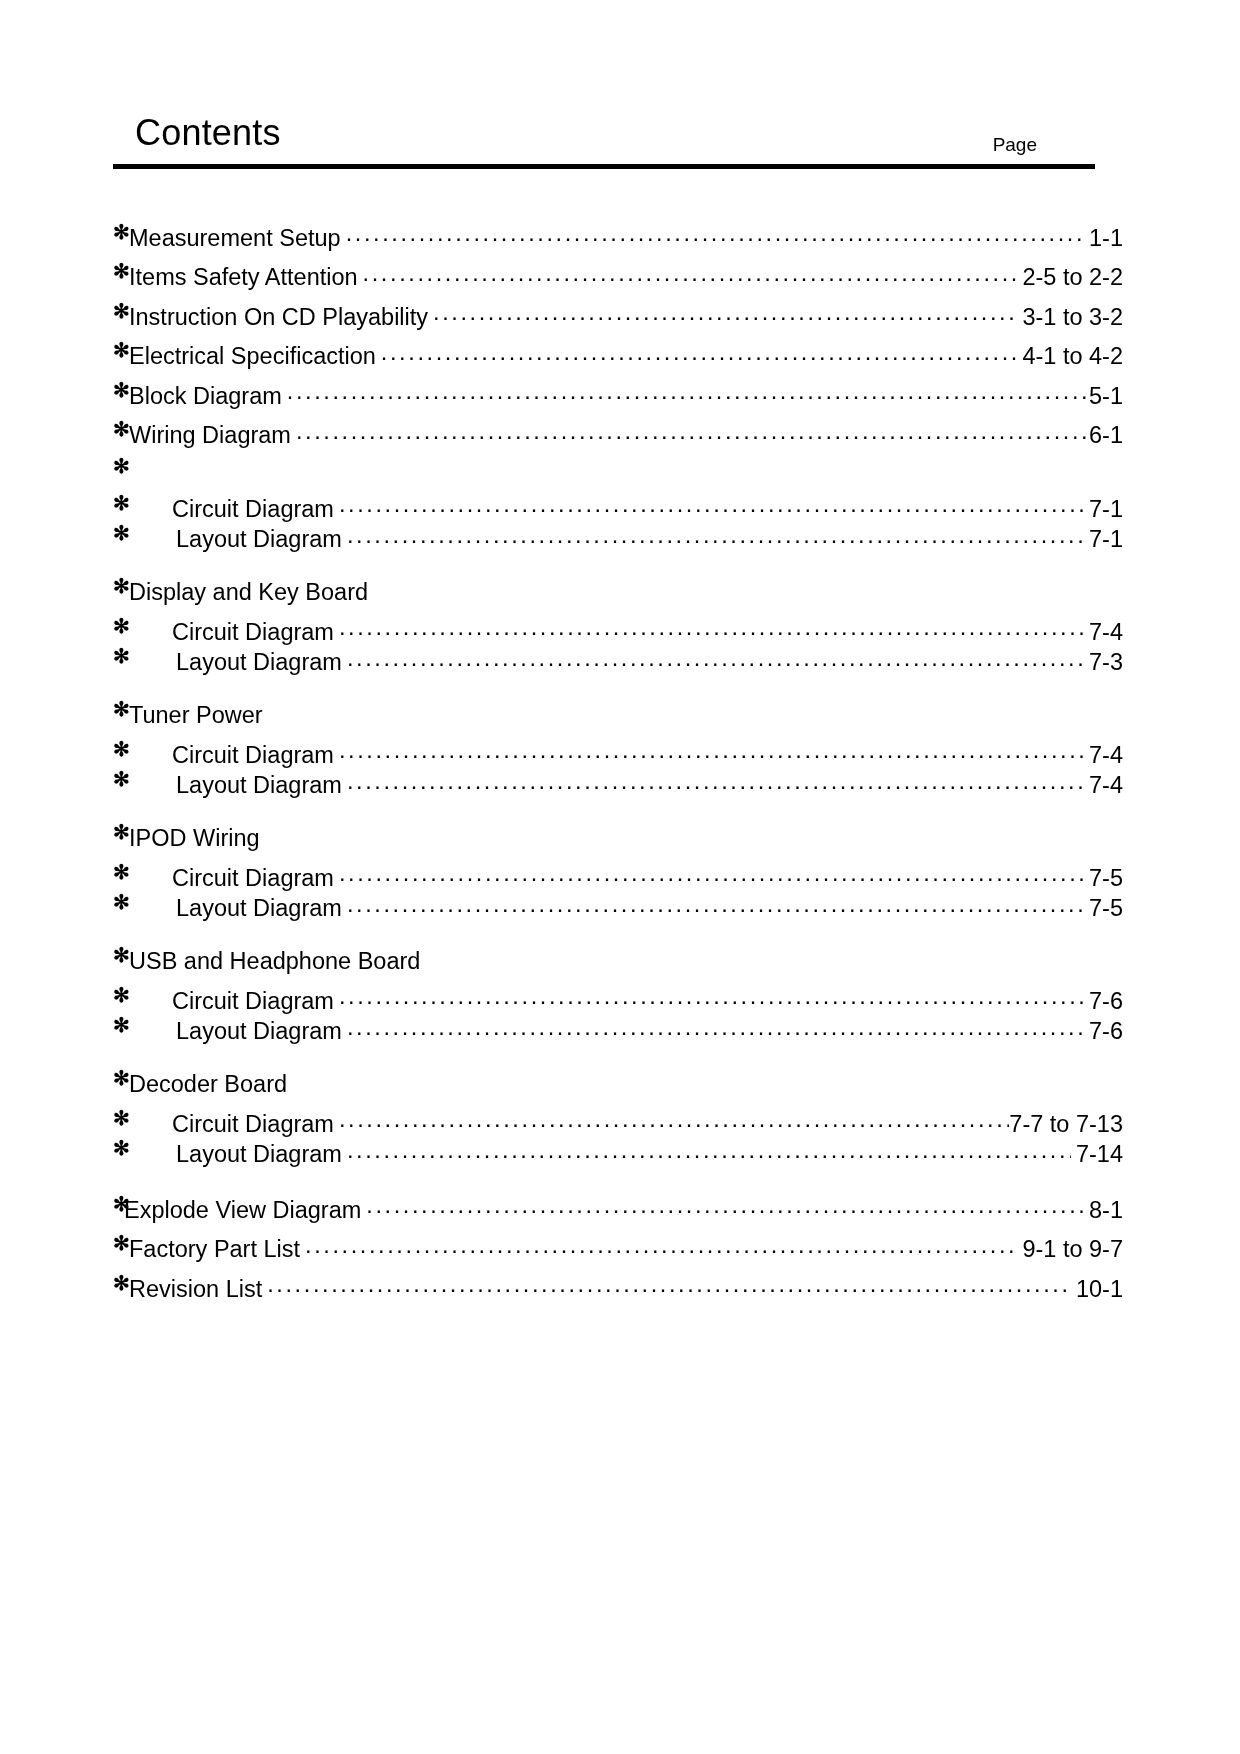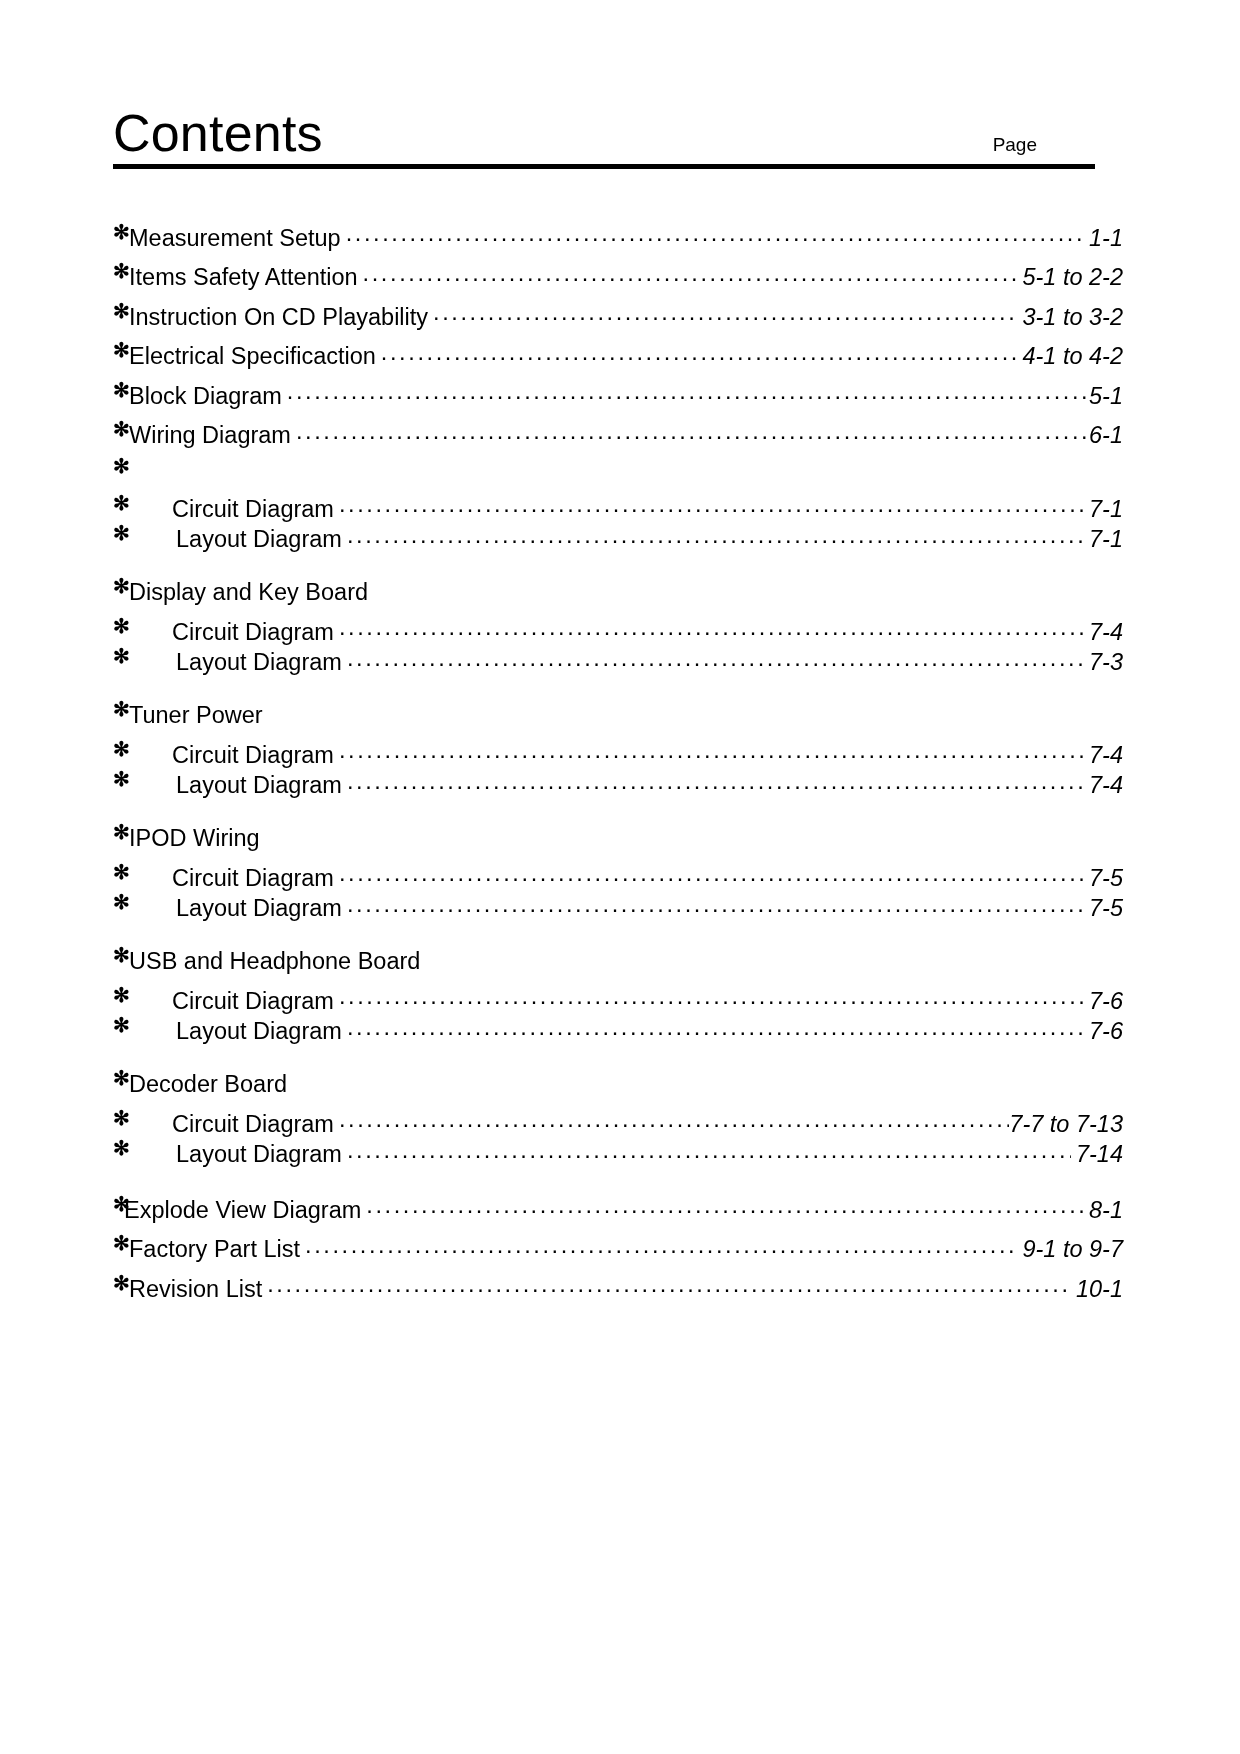--- a/index.html
+++ b/index.html
@@ -31,25 +31,26 @@
     top: 96px;
     width: 980px;
   }
   .header-row {
     display: flex;
     align-items: flex-end;
     justify-content: space-between;
     height: 66px;
   }
   .contents-title {
-    font-size: 52px;
+    font-size: 36px;
     font-weight: 400;
     line-height: 58px;
     letter-spacing: 0.2px;
     white-space: nowrap;
+    margin-left: 22px;
   }
   .page-label {
     font-size: 19px;
     font-weight: 400;
     line-height: 22px;
     padding-bottom: 6px;
     padding-right: 56px;
     white-space: nowrap;
   }
   .header-rule {
@@ -122,21 +123,20 @@
     bottom: 0;
     letter-spacing: 2.6px;
     font-size: 23.5px;
     line-height: 1em;
     white-space: nowrap;
   }
 
   .toc-page {
     flex: 0 0 auto;
     padding-left: 4px;
-    font-style: italic;
   }
   .toc-row.nospace .leader { margin-right: 0; }
   .toc-row.nospace .toc-page { padding-left: 0; }
 </style>
 </head>
 <body>
 
 <div class="page">
 
   <div class="header">
@@ -151,21 +151,21 @@
       <div class="toc-row lvl1 first">
         <span class="bullet">✻</span>
         <span class="toc-label">Measurement Setup</span>
         <span class="leader"></span>
         <span class="toc-page">1-1</span>
       </div>
       <div class="toc-row lvl1">
         <span class="bullet">✻</span>
         <span class="toc-label">Items Safety Attention</span>
         <span class="leader"></span>
-        <span class="toc-page">5-1 to 2-2</span>
+        <span class="toc-page">2-5 to 2-2</span>
       </div>
       <div class="toc-row lvl1">
         <span class="bullet">✻</span>
         <span class="toc-label">Instruction On CD Playability</span>
         <span class="leader"></span>
         <span class="toc-page">3-1 to 3-2</span>
       </div>
       <div class="toc-row lvl1">
         <span class="bullet">✻</span>
         <span class="toc-label">Electrical Specificaction</span>

